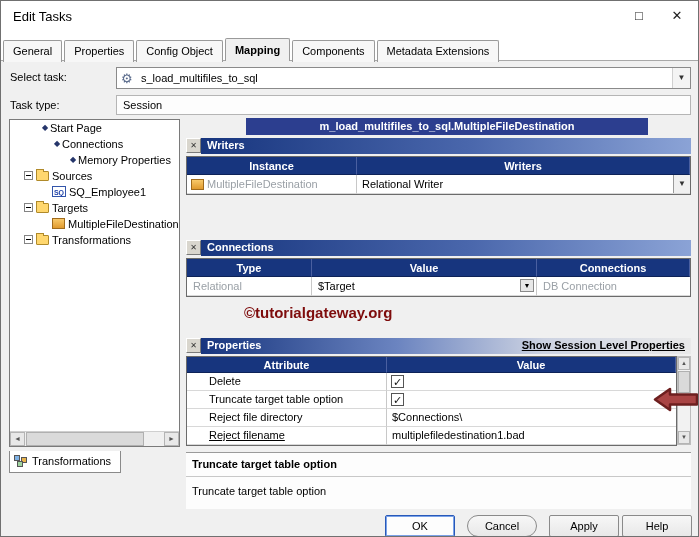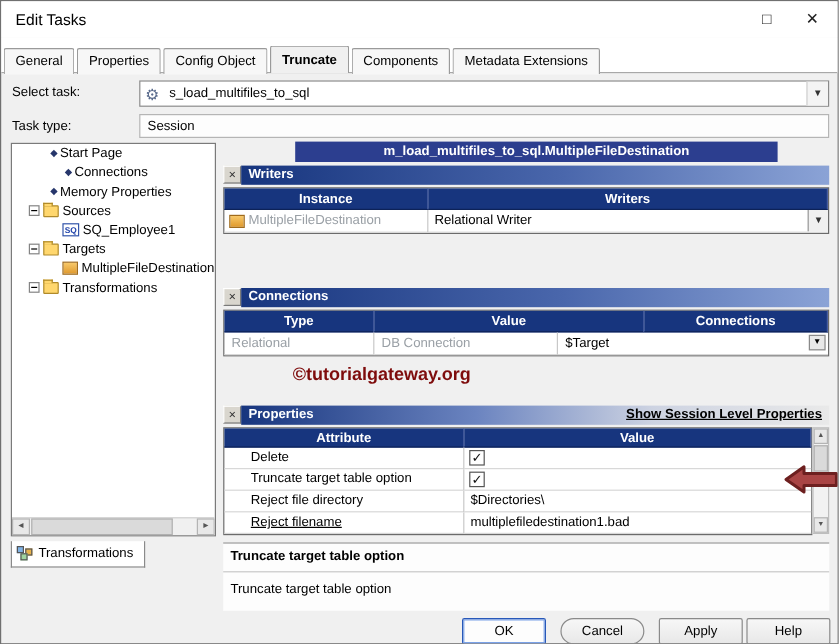--- a/index.html
+++ b/index.html
@@ -87,37 +87,37 @@
 
 <div class="dialog">
 
   <div class="titlebar">
     <span class="title">Edit Tasks</span>
     <span class="win-btn max">□</span>
     <span class="win-btn close">✕</span>
   </div>
 
   <div class="tabstrip">
-    <span class="tab">General</span><span class="tab">Properties</span><span class="tab">Config Object</span><span class="tab active">Truncate</span><span class="tab">Components</span><span class="tab">Metadata Extensions</span>
+    <span class="tab">General</span><span class="tab">Properties</span><span class="tab">Config Object</span><span class="tab active">Mapping</span><span class="tab">Components</span><span class="tab">Metadata Extensions</span>
   </div>
 
   <span class="fieldlabel" style="top:70px;">Select task:</span>
   <div class="combo">
     <span class="ico">⚙</span>
     <span class="txt">s_load_multifiles_to_sql</span>
     <span class="arrow">▼</span>
   </div>
 
   <span class="fieldlabel" style="top:98px;text-align:right;">Task type:</span>
   <div class="textfield">Session</div>
 
   <div class="tree">
     <div class="tnode" style="padding-left:30px;"><span class="diamond">◆</span><span class="lbl">Start Page</span></div>
     <div class="tnode" style="padding-left:42px;"><span class="diamond">◆</span><span class="lbl">Connections</span></div>
-    <div class="tnode" style="padding-left:30px;"><span class="diamond">◆</span><span class="lbl">Memory Properties</span></div>
+    <div class="tnode" style="padding-left:30px;margin-left:28px;"><span class="diamond">◆</span><span class="lbl">Memory Properties</span></div>
     <div class="tnode" style="padding-left:14px;"><span class="expbox"></span><span class="folder"></span><span class="lbl">Sources</span></div>
     <div class="tnode" style="padding-left:42px;"><span class="sqicon">SQ</span><span class="lbl">SQ_Employee1</span></div>
     <div class="tnode" style="padding-left:14px;"><span class="expbox"></span><span class="folder"></span><span class="lbl">Targets</span></div>
     <div class="tnode" style="padding-left:42px;"><span class="tgticon"></span><span class="lbl">MultipleFileDestination</span></div>
     <div class="tnode" style="padding-left:14px;"><span class="expbox"></span><span class="folder"></span><span class="lbl">Transformations</span></div>
     <div class="hscroll">
       <span class="sbtn left">◄</span>
       <span class="thumb"></span>
       <span class="sbtn right">►</span>
     </div>
@@ -149,22 +149,22 @@
     <span class="bar">Connections</span>
   </div>
   <div class="grid" style="top:257px; width:505px;">
     <div class="grow ghead">
       <div class="gcell" style="width:125px; height:18px; line-height:18px;">Type</div>
       <div class="gcell" style="width:225px; height:18px; line-height:18px;">Value</div>
       <div class="gcell" style="width:153px; height:18px; line-height:18px;">Connections</div>
     </div>
     <div class="grow">
       <div class="gcell gray" style="width:125px; height:19px; line-height:18px; padding-left:6px;">Relational</div>
+      <div class="gcell" style="width:225px; height:19px; line-height:18px; padding-left:6px;"><span>$Target</span><span class="minibtn">▼</span></div>
       <div class="gcell gray" style="width:153px; height:19px; line-height:18px; padding-left:6px;">DB Connection</div>
-      <div class="gcell" style="width:225px; height:19px; line-height:18px; padding-left:6px;"><span>$Target</span><span class="minibtn">▼</span></div>
     </div>
   </div>
 
   <div class="watermark">©tutorialgateway.org</div>
 
   <div class="sechdr props" style="top:337px;">
     <span class="colbtn">✕</span>
     <span class="bar">
         <span>Properties</span>
         <span class="link">Show Session Level Properties</span>
@@ -178,21 +178,21 @@
     <div class="grow">
       <div class="gcell" style="width:200px; height:18px; line-height:17px; padding-left:22px;">Delete</div>
       <div class="gcell" style="width:289px; height:18px;"><span class="checkbox checked"></span></div>
     </div>
     <div class="grow">
       <div class="gcell" style="width:200px; height:18px; line-height:17px; padding-left:22px;">Truncate target table option</div>
       <div class="gcell" style="width:289px; height:18px;"><span class="checkbox checked"></span></div>
     </div>
     <div class="grow">
       <div class="gcell" style="width:200px; height:18px; line-height:17px; padding-left:22px;">Reject file directory</div>
-      <div class="gcell" style="width:289px; height:18px; line-height:17px; padding-left:5px;">$Directories\</div>
+      <div class="gcell" style="width:289px; height:18px; line-height:17px; padding-left:5px;">$Connections\</div>
     </div>
     <div class="grow">
       <div class="gcell" style="width:200px; height:18px; line-height:17px; padding-left:22px;text-decoration:underline;">Reject filename</div>
       <div class="gcell" style="width:289px; height:18px; line-height:17px; padding-left:5px;">multiplefiledestination1.bad</div>
     </div>
   </div>
 
   <div class="vscroll">
     <span class="sbtn up">▲</span>
     <span class="thumb"></span>

